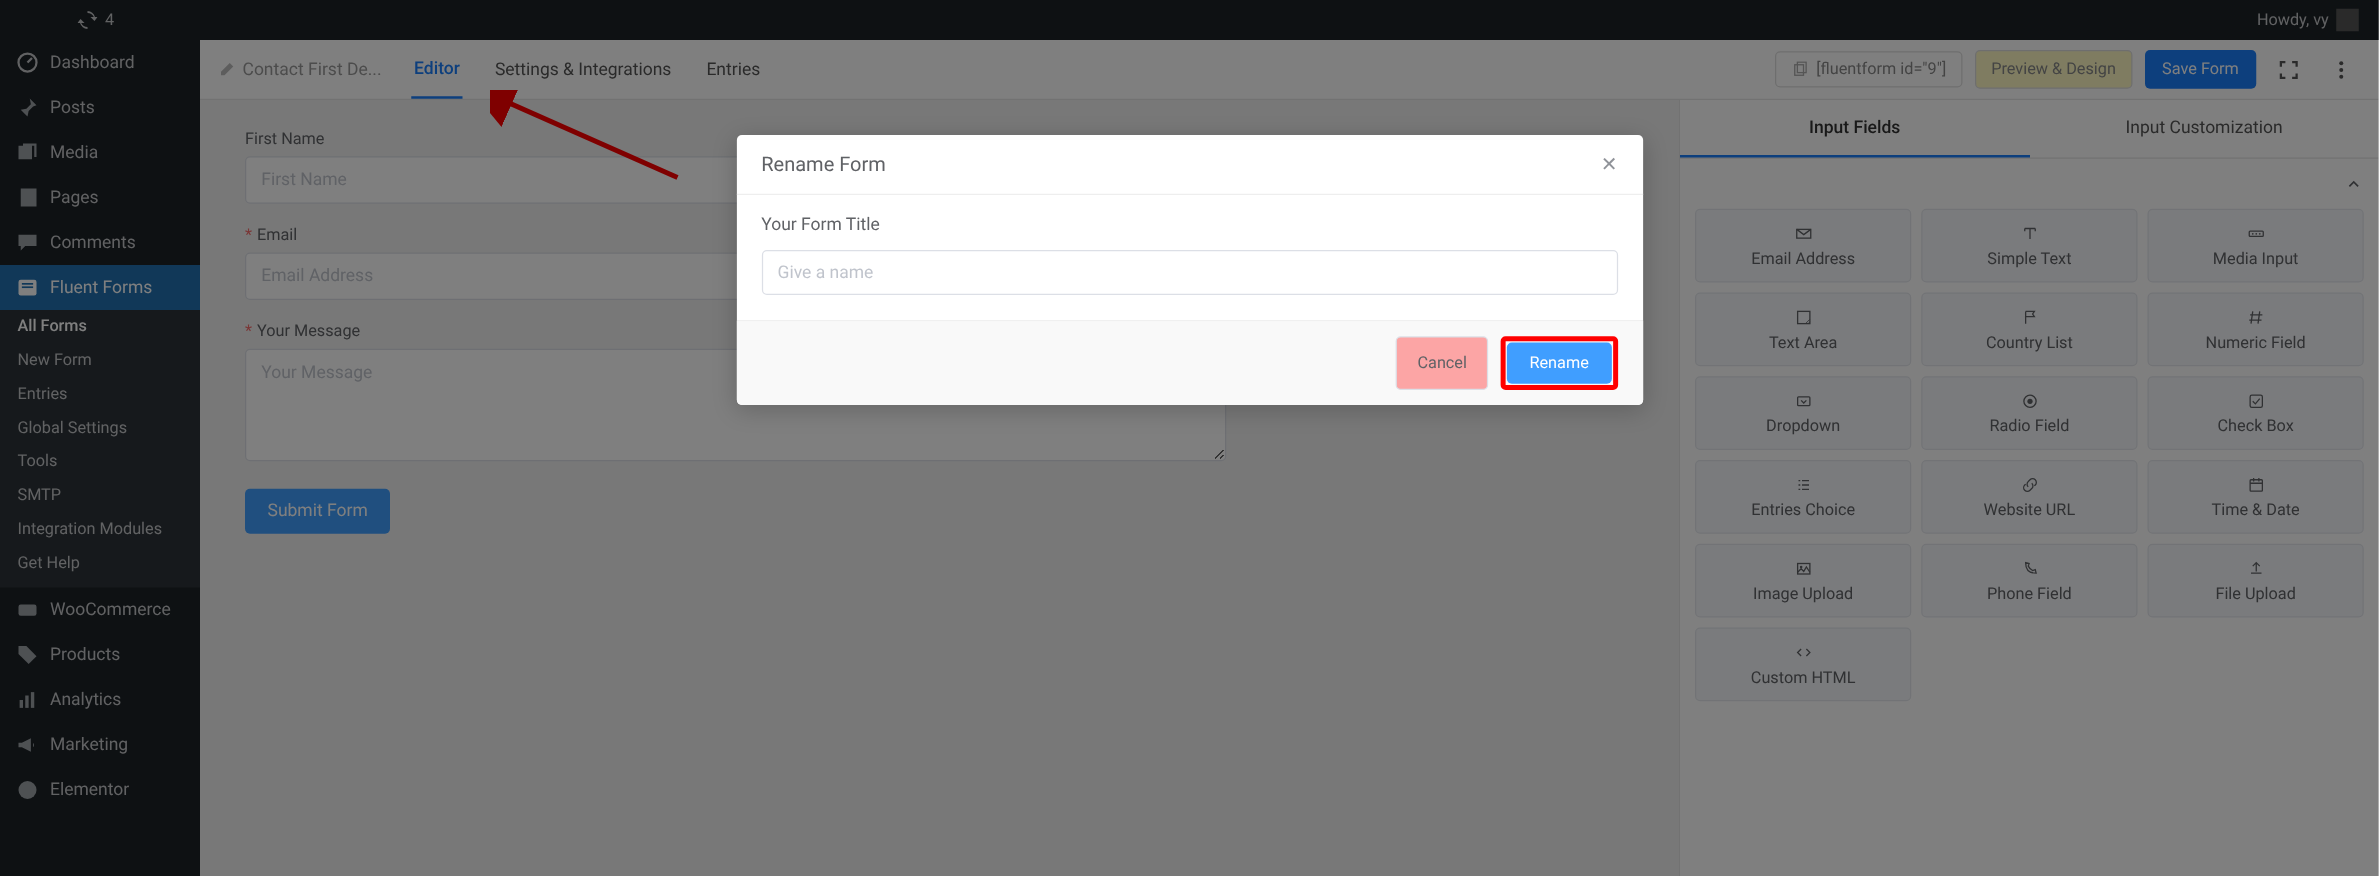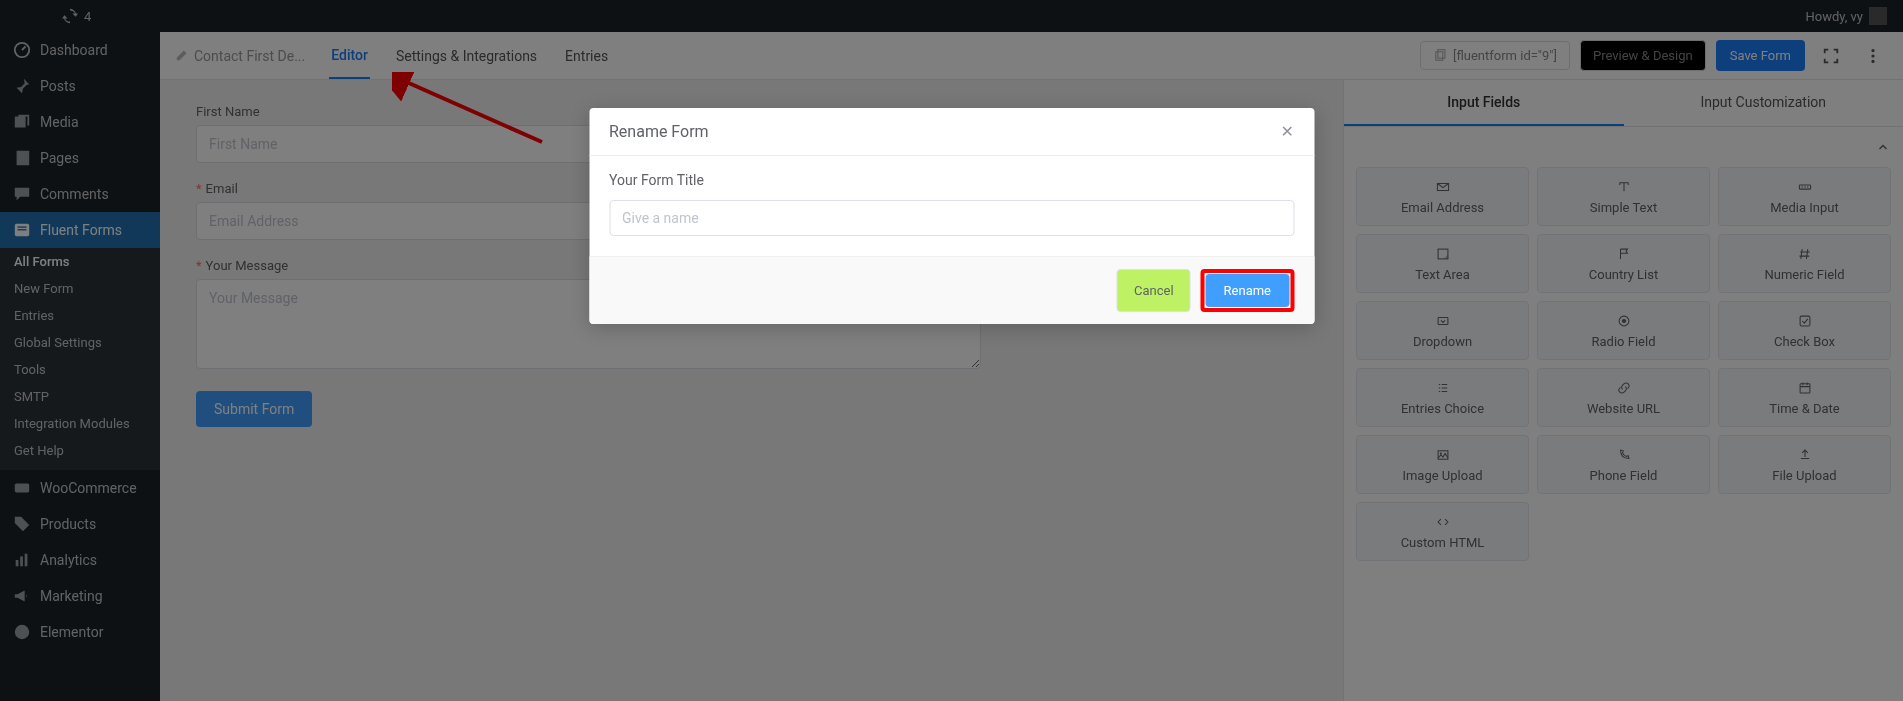--- a/index.html
+++ b/index.html
@@ -29,21 +29,21 @@
 .main { position: absolute; top: 32px; left: 160px; right: 0; bottom: 0; background: #f1f1f1; }
 
 
 .toolbar { height: 48px; background: #fff; border-bottom: 1px solid #e4e4e4; display: flex; align-items: center; justify-content: space-between; padding: 0 14px; }
 .toolbar-left { display: flex; align-items: center; gap: 24px; }
 .toolbar-left .form-name { color: #999; font-size: 14px; display: flex; align-items: center; gap: 6px; }
 .toolbar-tab { font-size: 14px; color: #555; padding: 14px 2px; cursor: pointer; }
 .toolbar-tab.active { color: #1a7efb; border-bottom: 2px solid #1a7efb; font-weight: 500; }
 .toolbar-right { display: flex; align-items: center; gap: 10px; }
 .shortcode-pill { border: 1px solid #ddd; border-radius: 4px; padding: 6px 12px; font-size: 13px; color: #888; display: flex; align-items: center; gap: 6px; }
-.btn-outline { border: 1px solid #ddd; background: #000000; border-radius: 4px; padding: 7px 12px; font-size: 13px; color: #888; cursor: pointer; }
+.btn-outline { border: 1px solid #ddd; background: #fef9c3; border-radius: 4px; padding: 7px 12px; font-size: 13px; color: #888; cursor: pointer; }
 .btn-primary { background: #1a7efb; color: #fff; border: none; border-radius: 4px; padding: 8px 14px; font-size: 13px; cursor: pointer; }
 .icon-btn { width: 32px; height: 32px; display: flex; align-items: center; justify-content: center; cursor: pointer; color: #555; }
 .icon-btn svg { width: 18px; height: 18px; fill: #555; }
 
 
 .content { display: flex; height: calc(100% - 48px); }
 .form-canvas { flex: 1; padding: 24px 36px; }
 .right-panel { width: 560px; background: #fff; border-left: 1px solid #e4e4e4; }
 
 
@@ -74,21 +74,21 @@
 .overlay { position: absolute; inset: 0; background: rgba(0,0,0,0.5); z-index: 10; }
 .modal { position: absolute; top: 108px; left: 50%; transform: translateX(-50%); width: 725px; background: #fff; border-radius: 4px; z-index: 11; box-shadow: 0 4px 20px rgba(0,0,0,0.2); }
 .modal-header { padding: 14px 20px; border-bottom: 1px solid #eee; display: flex; justify-content: space-between; align-items: center; }
 .modal-title { font-size: 16px; color: #606266; }
 .modal-close { cursor: pointer; color: #909399; font-size: 16px; }
 .modal-body { padding: 16px 20px 20px; }
 .modal-label { font-size: 14px; color: #606266; margin-bottom: 12px; }
 .modal-input { width: 100%; border: 1px solid #dcdfe6; border-radius: 4px; padding: 9px 12px; font-size: 14px; }
 .modal-input::placeholder { color: #c0c4cc; }
 .modal-footer { padding: 12px 20px; background: #f9f9f9; display: flex; justify-content: flex-end; gap: 10px; border-top: 1px solid #f0f0f0; border-radius: 0 0 4px 4px; }
-.btn-cancel { background: #bef264; border: 1px solid #dcdfe6; border-radius: 4px; padding: 8px 16px; font-size: 13px; color: #606266; cursor: pointer; }
+.btn-cancel { background: #fca5a5; border: 1px solid #dcdfe6; border-radius: 4px; padding: 8px 16px; font-size: 13px; color: #606266; cursor: pointer; }
 .btn-rename { background: #409eff; color: #fff; border: none; border-radius: 4px; padding: 9px 18px; font-size: 13px; cursor: pointer; }
 .rename-highlight { border: 4px solid #ff0000; border-radius: 4px; padding: 1px; }
 </style>
 </head>
 <body>
 
 <div class="adminbar">
   <div class="adminbar-left">
     <div class="adminbar-item">
         <span class="ico">

